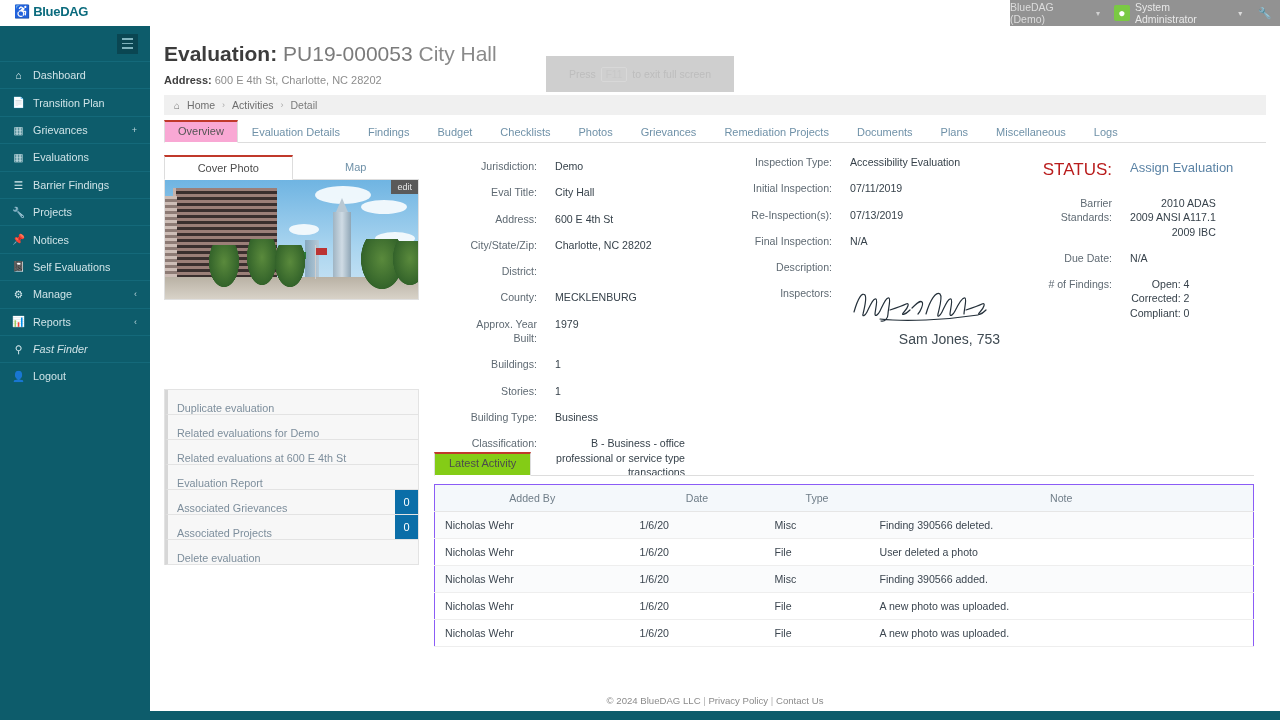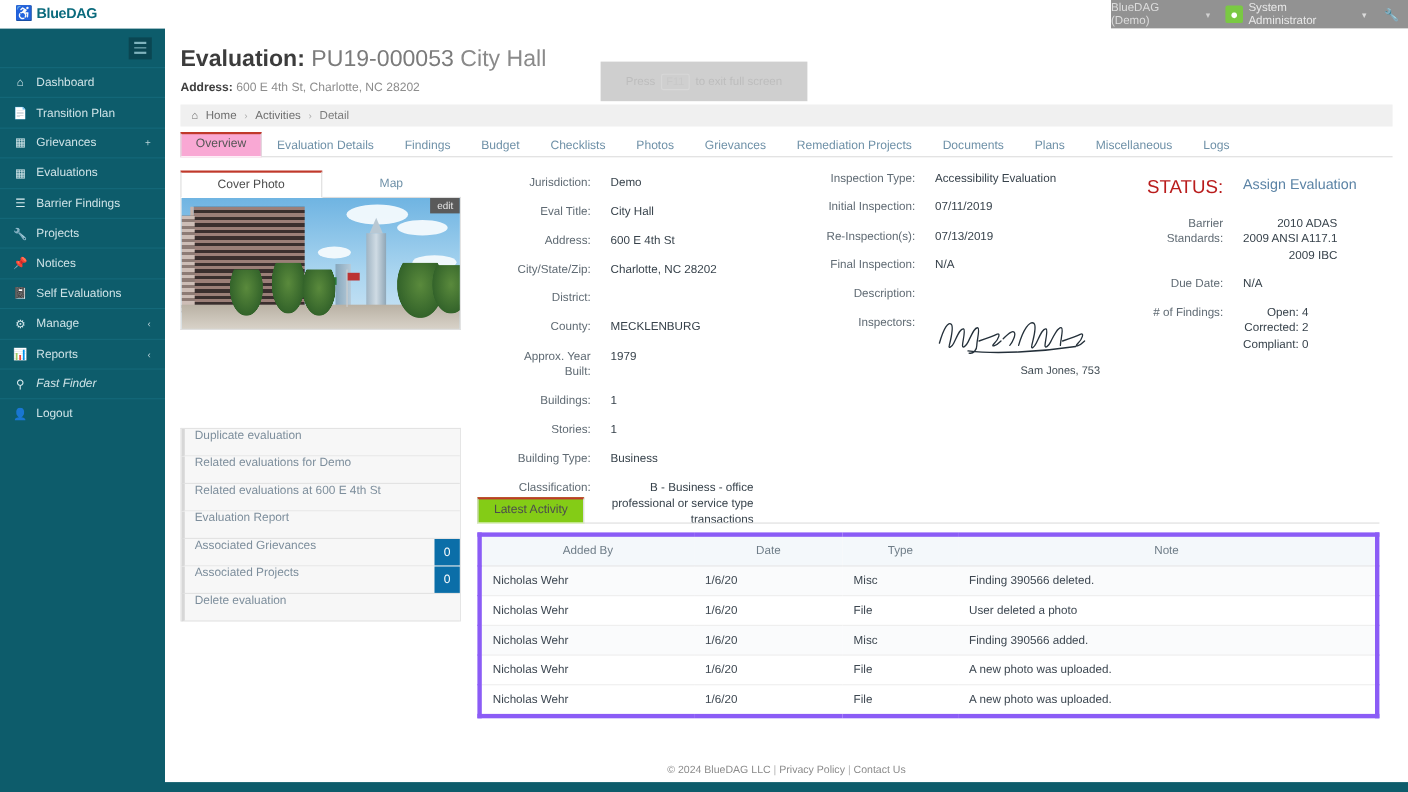--- a/index.html
+++ b/index.html
@@ -194,21 +194,21 @@
     position: absolute; right: 0; top: 0; background: #5a5a5a;
     color: #e8e8e8; font-size: 9px; padding: 2px 6px; cursor: pointer;
   }
 
   
   .action-list {
     position: absolute; left: 14px; top: 234px; width: 255px;
     border: 1px solid #e3e3e3; border-bottom: none;
   }
   .al-item {
-    height: 25px; display: flex; align-items: flex-start;
+    height: 25px; display: flex; align-items: flex-end;
     border-bottom: 1px solid #e3e3e3;
     border-left: 3px solid #d7d7d7;
     background: #f7f7f7; cursor: pointer;
     font-size: 10.8px; color: #7d8e9c; padding-left: 9px;
     position: relative;
   }
   .al-item .badge {
     position: absolute; right: 0; top: 0; bottom: 0; width: 23px;
     background: #0b6ea8; color: #ffffff; font-size: 11px;
     display: flex; align-items: center; justify-content: center;
@@ -222,33 +222,33 @@
   .frow { display: flex; margin-bottom: 12px; font-size: 10.6px; line-height: 1.35; }
   .frow .flbl { color: #5f6a73; text-align: right; padding-right: 18px; }
   .frow .fval { color: #37424b; text-align: right; }
   .col-a .flbl { width: 105px; }
   .col-b .flbl { width: 100px; }
   .col-c .flbl { width: 100px; }
   .status-row { margin-bottom: 14px; }
   .status-row .flbl { font-size: 17px; color: #b91c1c; font-weight: normal; }
   .status-row .fval { font-size: 13px; color: #5b83a5; }
   .sig-wrap { position: relative; }
-  .sig-name { font-size: 10px; color: #3f4a52; margin-top: 2px; }
+  .sig-name { font-size: 14px; color: #3f4a52; margin-top: 2px; }
 
   
   .la-wrap { position: absolute; left: 284px; top: 297px; width: 820px; }
   .la-tabs { display: flex; height: 24px; border-bottom: 1px solid #dddddd; }
   .la-tab {
     padding: 3px 14px 4px 14px; font-size: 11px; color: #4c4c4c;
     background: #84cc16; border: 1px solid #dddddd; border-bottom: 1px solid #ffffff;
     border-top: 2px solid #c0392b; margin-bottom: -1px; cursor: pointer;
   }
   table.la {
     width: 100%; border-collapse: collapse; margin-top: 8px;
-    border: 4px solid #8b5cf6;
+    border: 1px solid #8b5cf6;
   }
   table.la th {
     background: #f4f8fb; color: #6f7d88; font-size: 10.6px;
     font-weight: normal; padding: 7px 10px; border-bottom: 1px solid #e6e6e6;
     text-align: center;
   }
   table.la td {
     font-size: 10.6px; color: #3c4650; padding: 7px 10px;
     border-bottom: 1px solid #eeeeee;
   }

